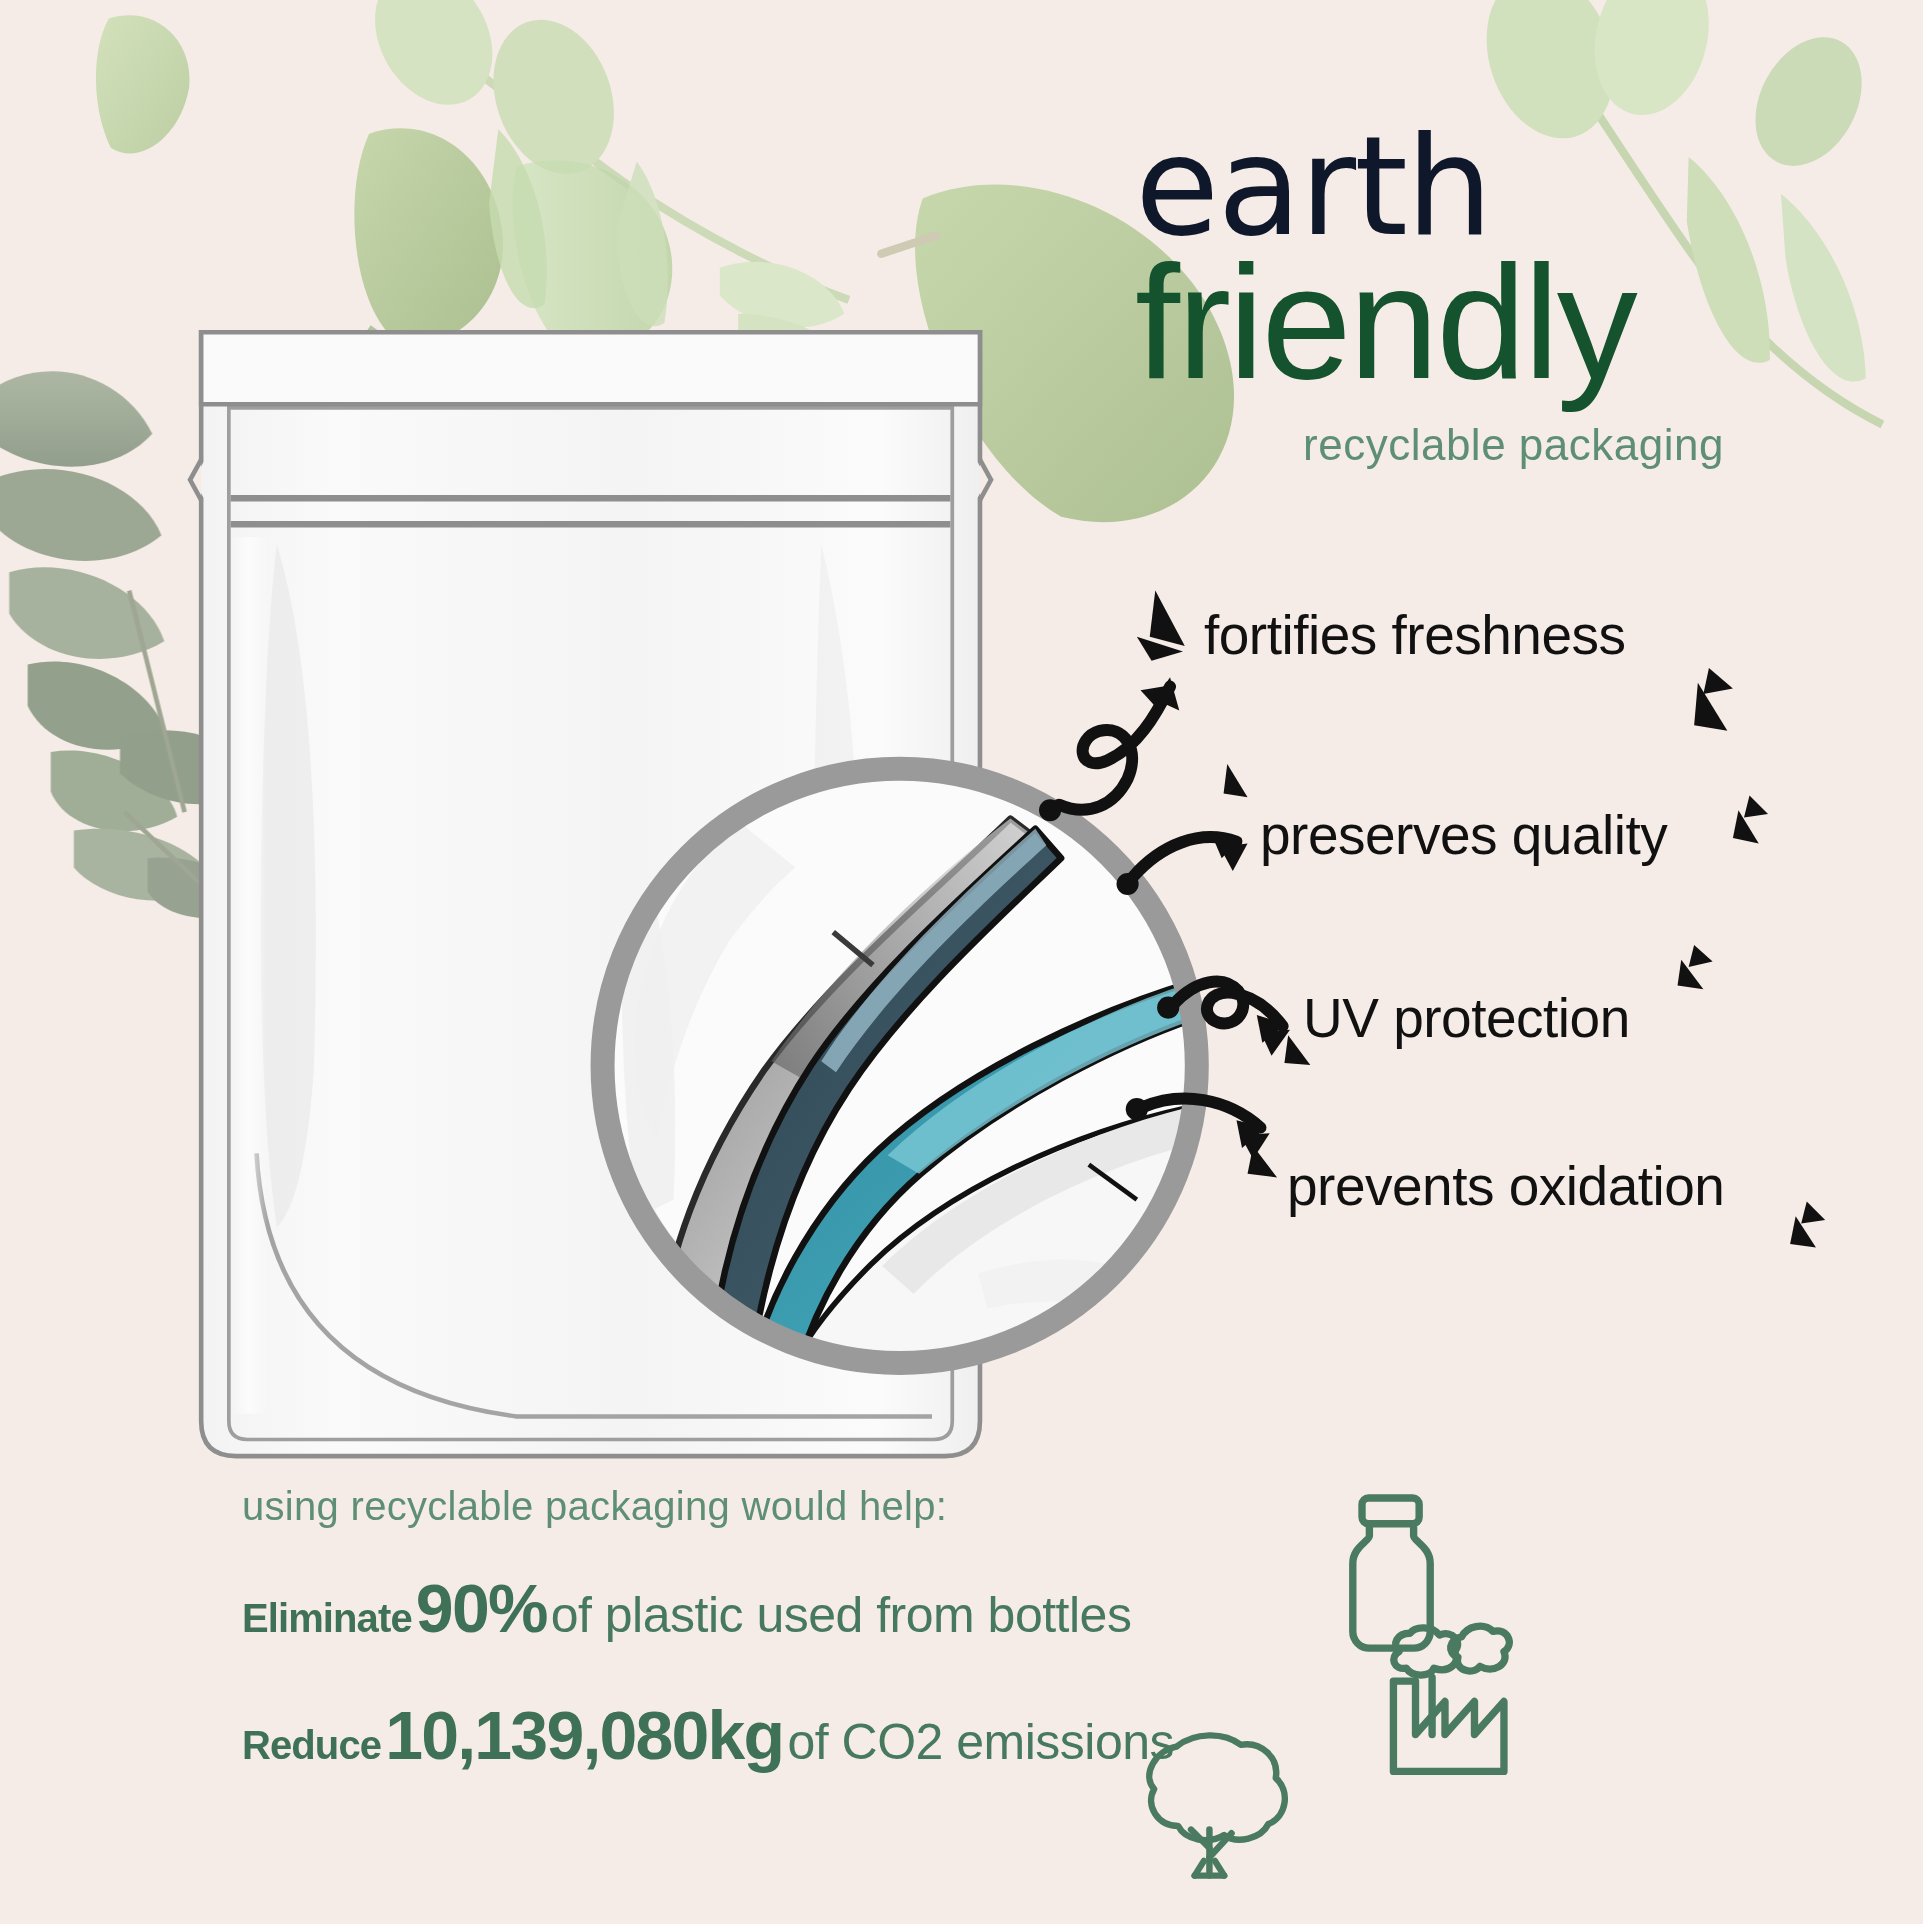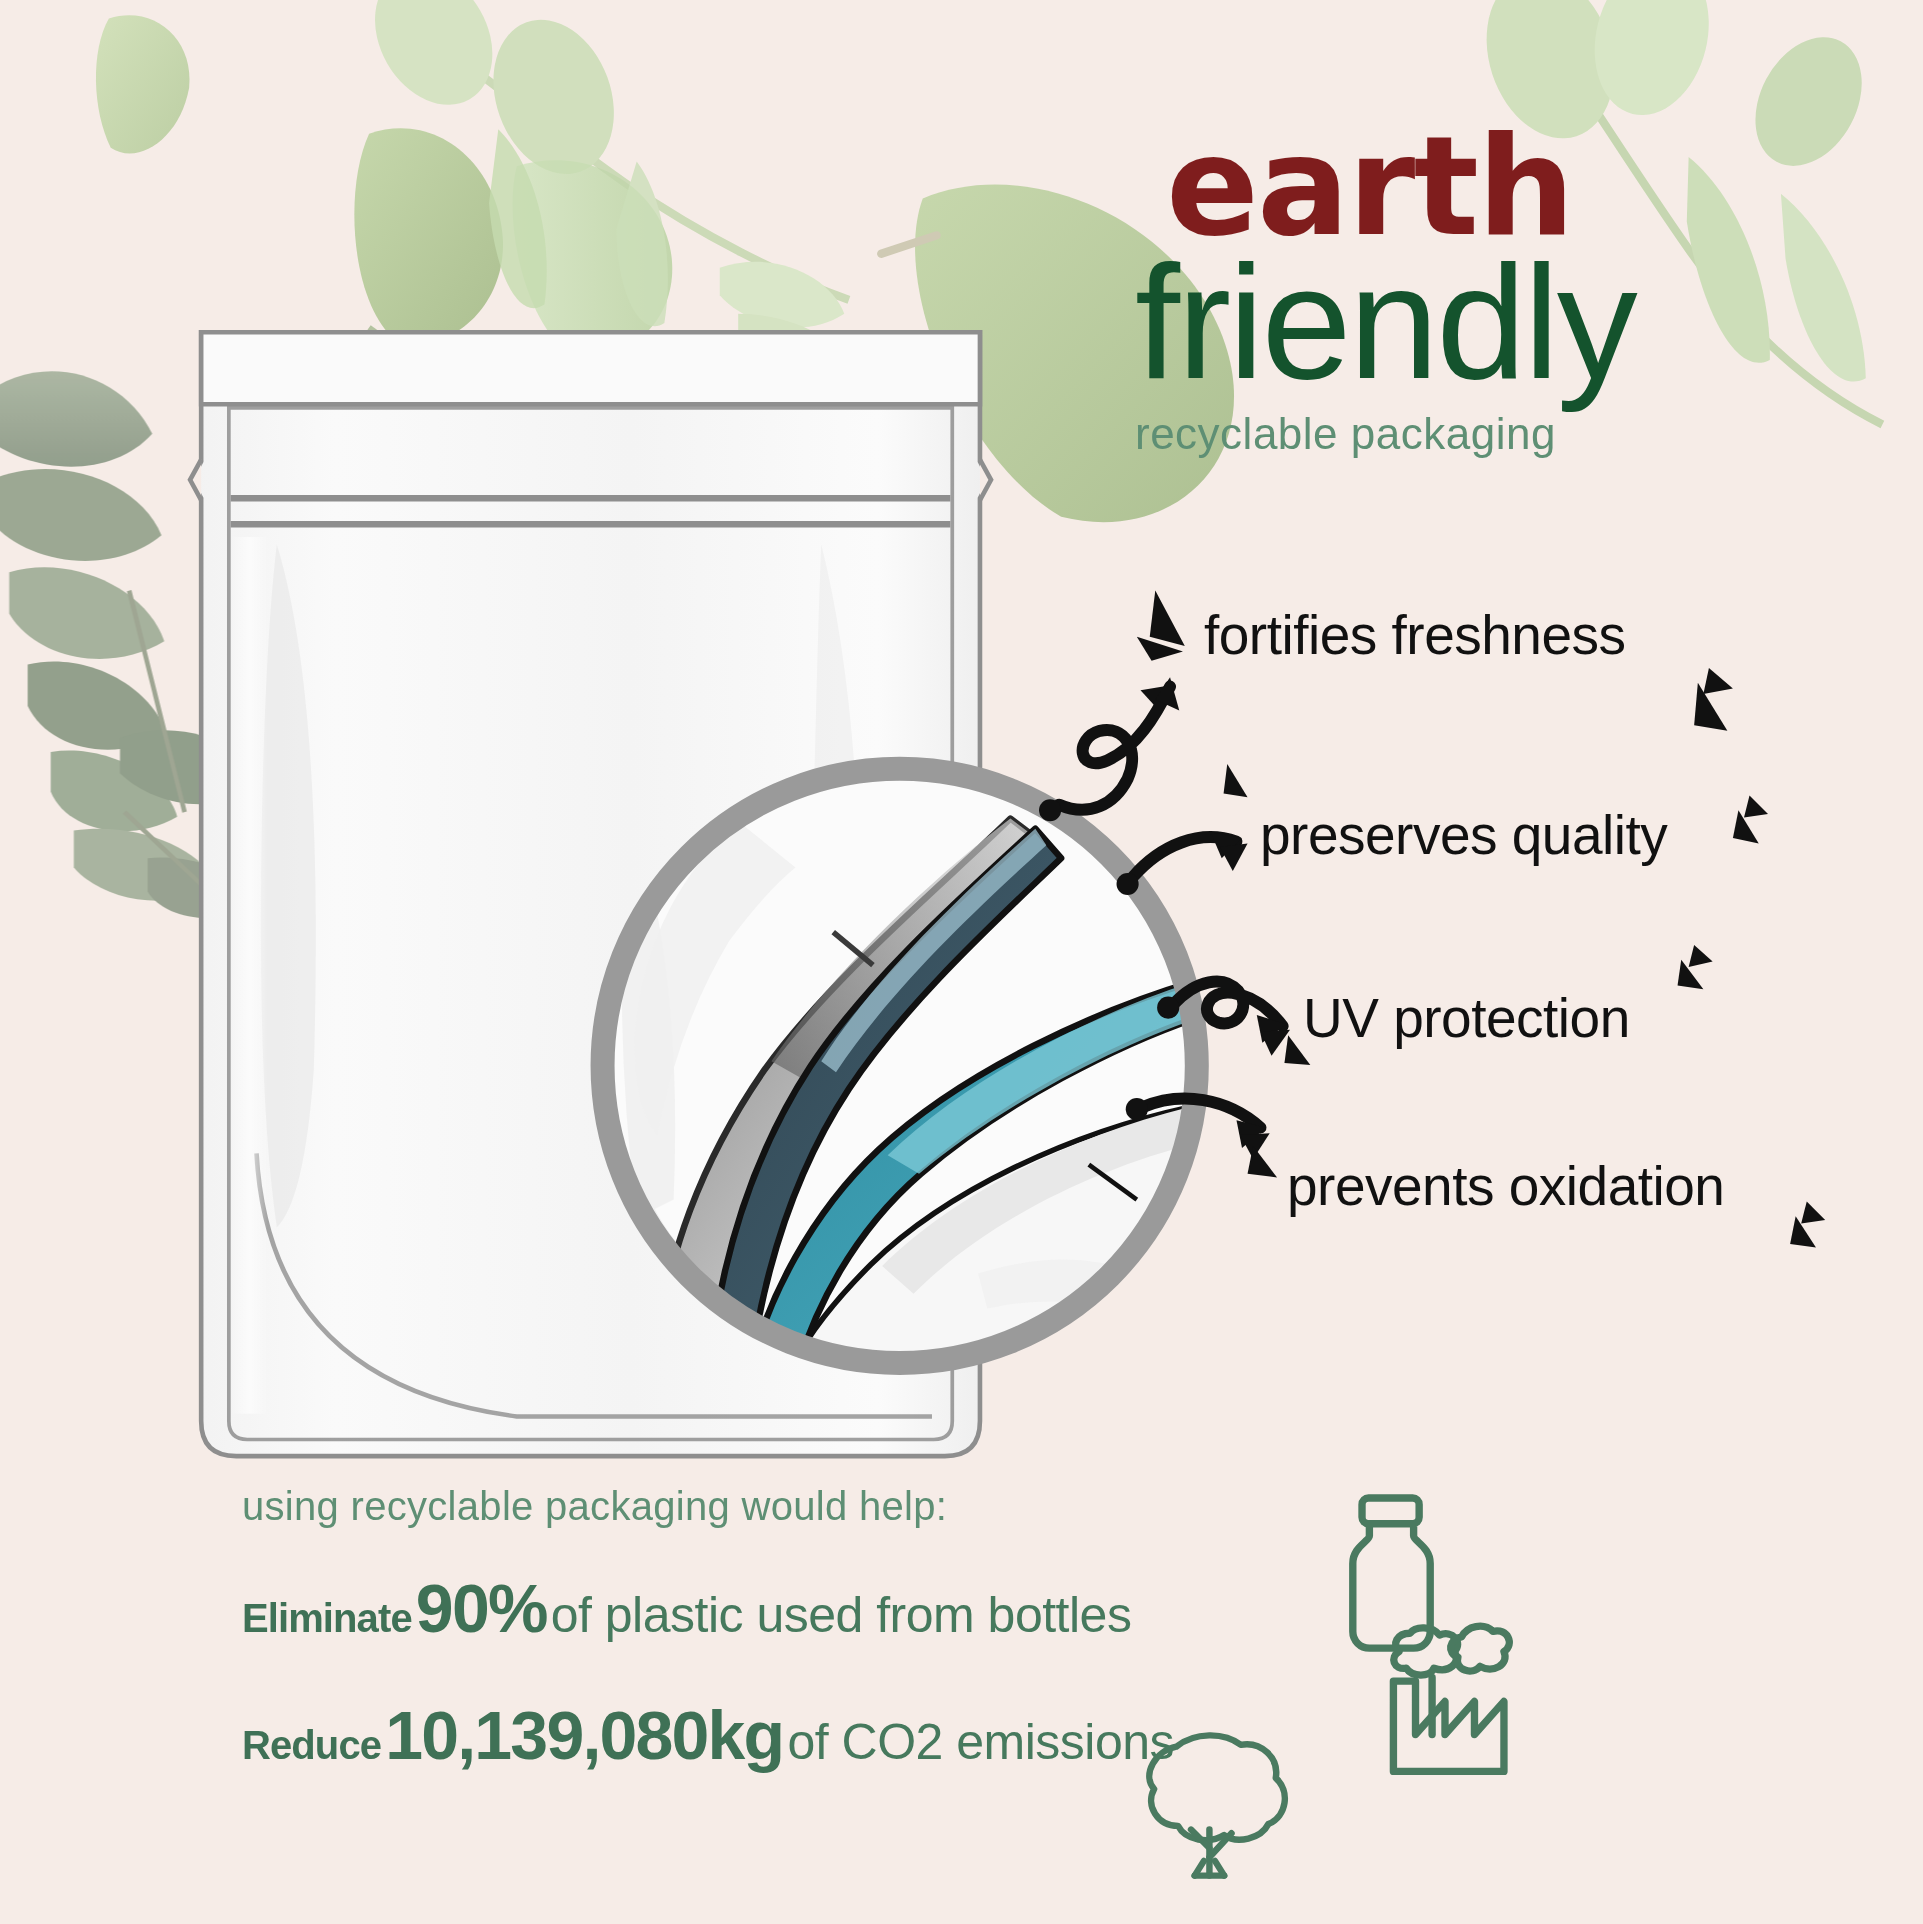--- a/index.html
+++ b/index.html
@@ -13,45 +13,45 @@
   .stage{position:absolute;inset:0;width:1923px;height:1924px;}
   .layer{position:absolute;inset:0;width:1923px;height:1924px;}
 
   
   .headline{
     position:absolute;left:1135px;top:122px;width:757px;
     text-align:left;
   }
   .hl-1{
     font-family:"DejaVu Sans", sans-serif;
-    font-weight:bold;
+    font-weight:normal;
     font-size:137px;
     line-height:.95;
-    color:#7f1d1d;
+    color:#0f172a;
     letter-spacing:-1.8px;
     display:block;
-    margin-left:31px;
   }
   .hl-2{
     font-family:Liberation Sans, sans-serif;
     font-weight:normal;
     font-size:162px;
     line-height:.92;
     color:#14532d;
     letter-spacing:-2.8px;
     display:block;
     margin-top:-5.5px;
   }
   .hl-sub{
     font-family:"Liberation Sans", sans-serif;
     font-size:44px;
     color:#5e8f74;
     display:block;
-    margin-top:13px;
+    margin-top:24px;
     letter-spacing:0.5px;
+    text-align:center;
   }
 
   
   .feature{
     position:absolute;
     font-family:"Liberation Sans", sans-serif;
     font-size:55px;
     color:#111;
     white-space:nowrap;
     letter-spacing:-0.5px;

